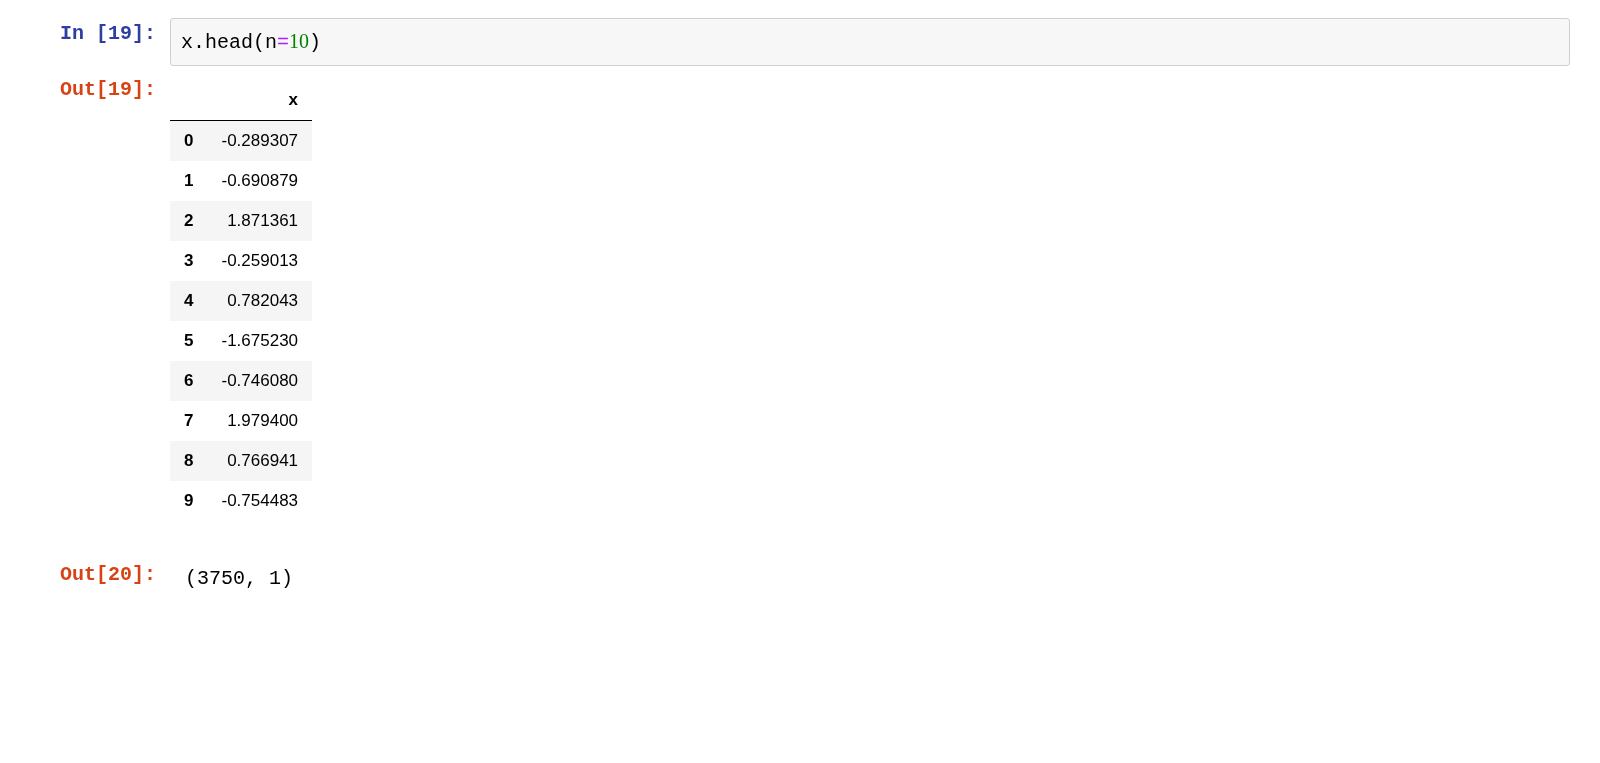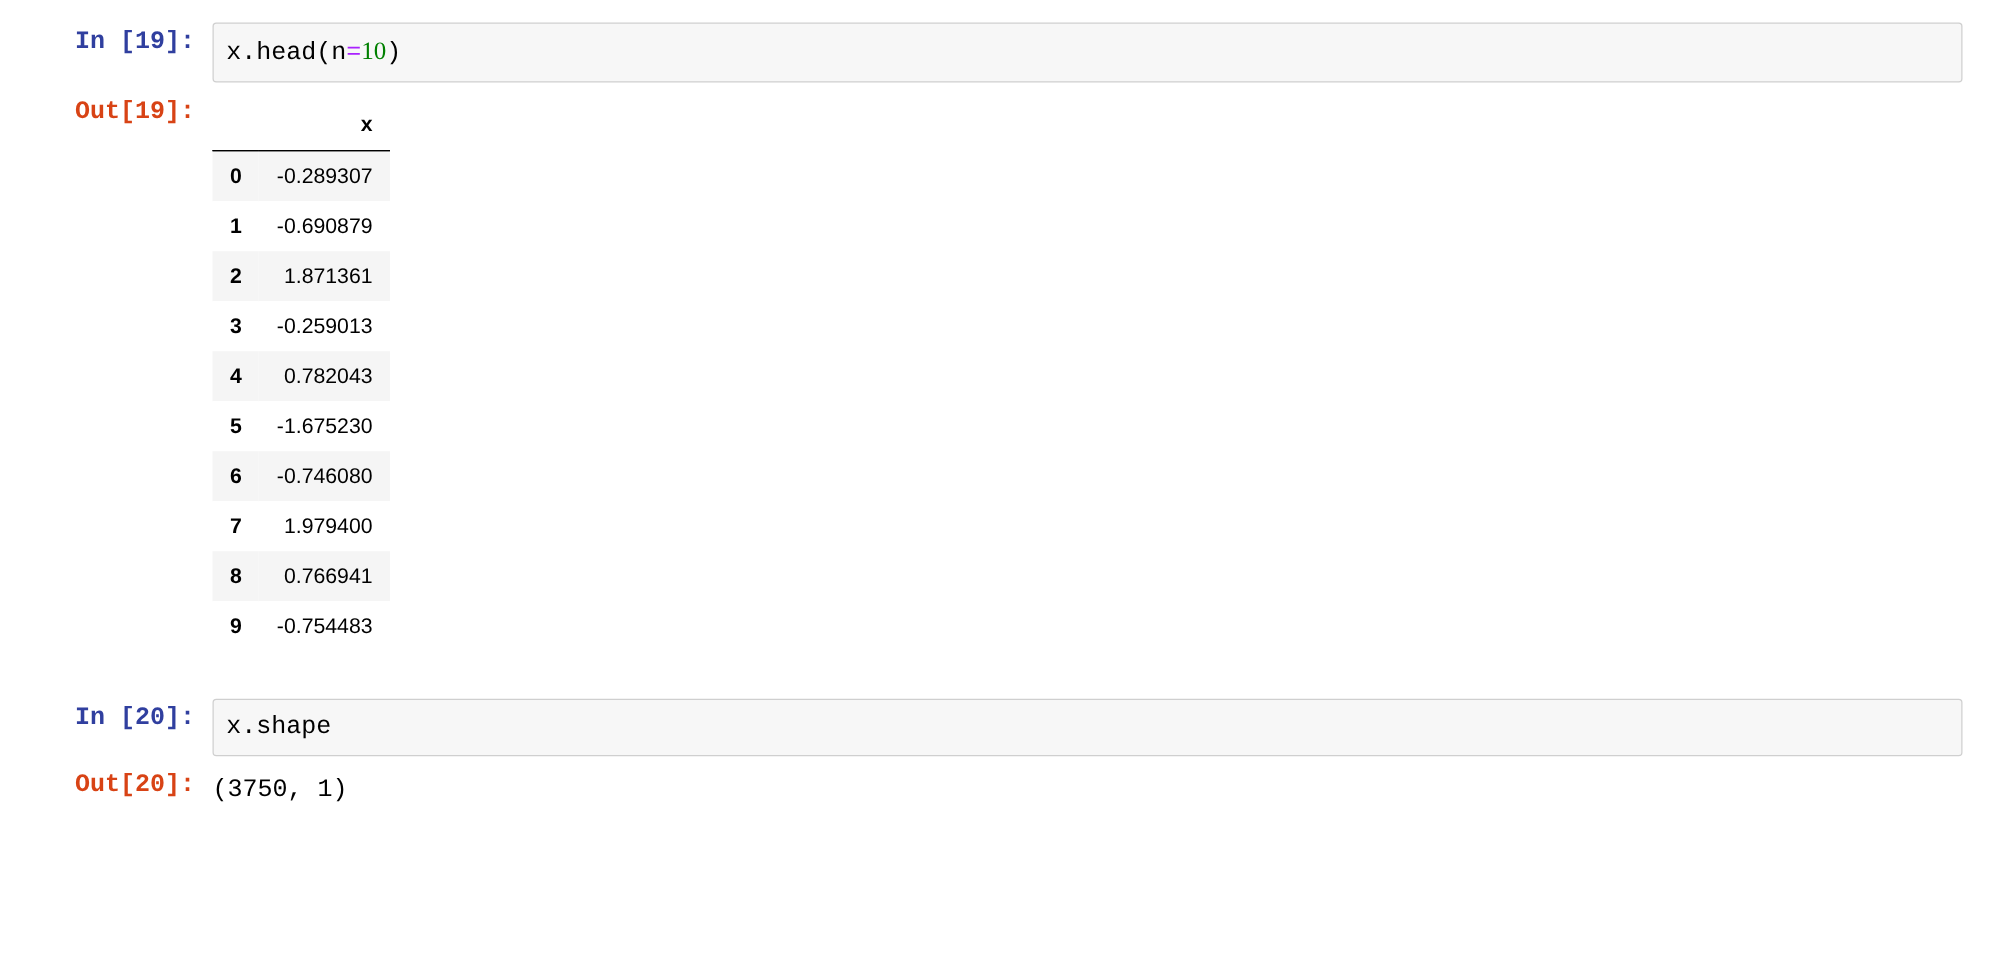--- a/index.html
+++ b/index.html
@@ -26,21 +26,21 @@
   .prompt.out { color:var(--prompt-out); }
   .body  { flex:1 1 auto; min-width:0; }
   .input-area{
     background:var(--cell-bg);
     border:1px solid var(--cell-border);
     border-radius:3px;
     padding:6px 10px;
     font-size:20px; line-height:1.6;
     white-space:pre;
   }
-  .output-text { font-size:20px; line-height:1.6; padding:4px 0 0 0; }
+  .output-text { font-size:20px; line-height:1.6; padding:4px 0 0 0;margin-left:15px; }
   .tok-nm  { color:#000; }
   .tok-op  { color:var(--op-purple); }
   .tok-lit { color:var(--kw-green);font-family:Liberation Serif, serif; }
 
   table.df { border-collapse:collapse; font-size:17px; margin:6px 0 30px 0; }
   table.df th, table.df td { padding:10px 14px; text-align:right; border:none; }
   table.df thead th { border-bottom:1px solid #000; font-weight:700; }
   table.df tbody th { font-weight:700; }
   table.df tbody tr:nth-child(odd) { background:var(--tbl-alt); }
   table.df tbody tr:nth-child(even){ background:#fff; }
@@ -106,26 +106,20 @@
           </tr>
           <tr>
             <th>9</th>
             <td>-0.754483</td>
           </tr>
         </tbody>
       </table>
     </div>
   </div>
 
-  <div class="cell">
-    <div class="prompt in mono">In [20]:</div>
-    <div class="body">
-      <div class="input-area mono"><span class="tok-nm">x</span><span class="tok-nm">.</span><span class="tok-nm">shape</span></div>
-    </div>
-  </div>
 
   <div class="cell">
     <div class="prompt out mono">Out[20]:</div>
     <div class="body">
       <div class="output-text mono">(3750, 1)</div>
     </div>
   </div>
 
 </div>
 

